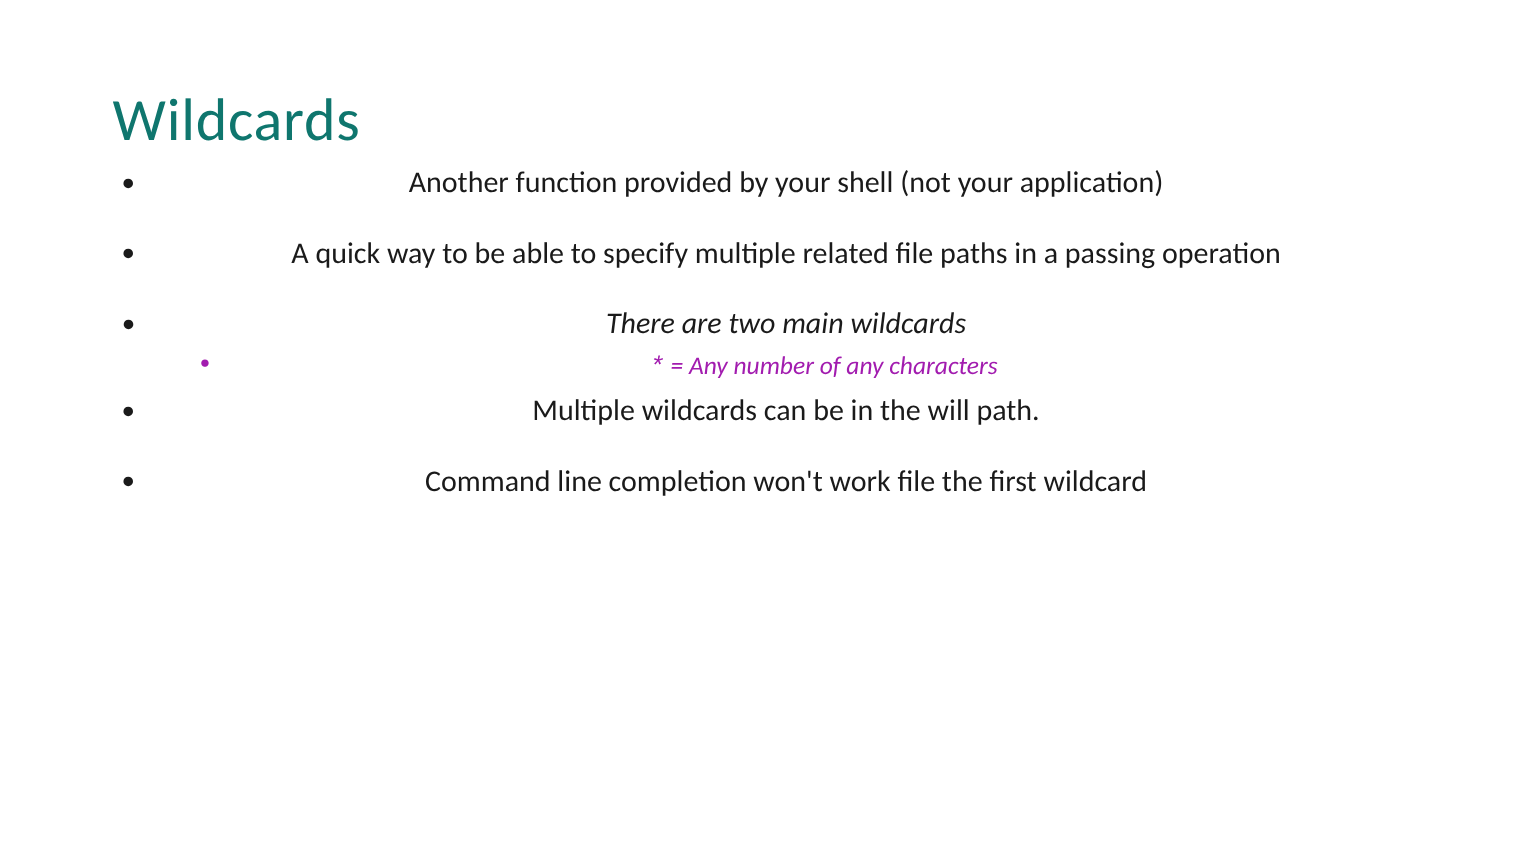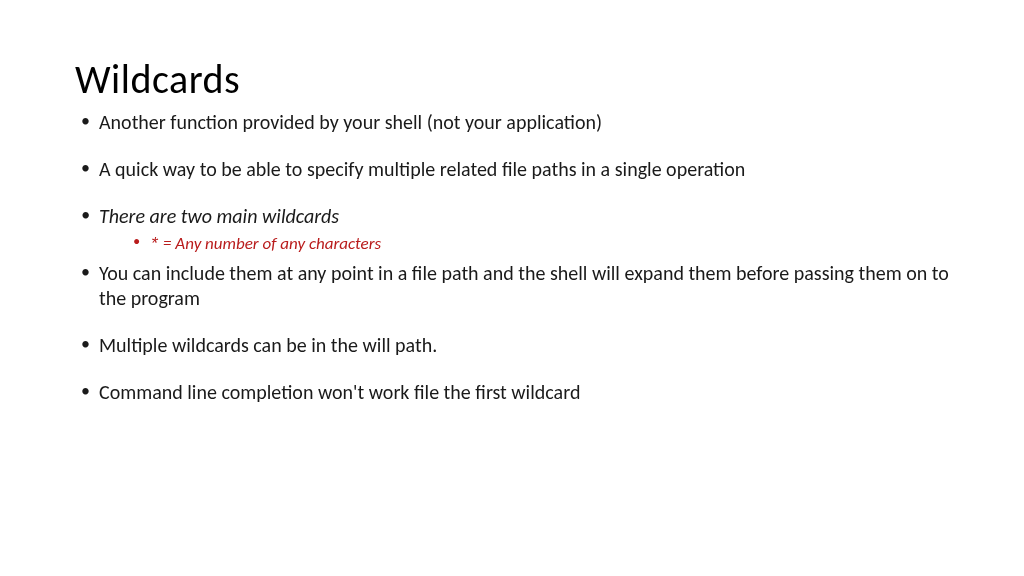--- a/index.html
+++ b/index.html
@@ -12,27 +12,28 @@
       height: 576px;
       background: #ffffff;
       font-family: Calibri, 'Segoe UI', Arial, sans-serif;
       color: #000000;
       padding: 55px 75px 30px 75px;
       overflow: hidden;
     }
     .title {
       font-size: 40px;
       font-weight: 400;
-      color: #000000;
+      color: #0f766e;
       margin-bottom: 6px;
       letter-spacing: 0.5px;
     }
     ul.main-list {
       list-style: none;
       padding-left: 0;
+      text-align: center;
     }
     ul.main-list > li {
       position: relative;
       padding-left: 24px;
       font-size: 20px;
       line-height: 1.25;
       margin-bottom: 22px;
       color: #1a1a1a;
     }
     ul.main-list > li::before {
@@ -45,21 +46,21 @@
     ul.sub-list {
       list-style: none;
       padding-left: 30px;
       margin-top: 4px;
     }
     ul.sub-list > li {
       position: relative;
       padding-left: 20px;
       font-size: 17px;
       line-height: 1.35;
-      color: #b91c1c;
+      color: #a21caf;
     }
     ul.sub-list > li::before {
       content: "•";
       position: absolute;
       left: 4px;
       top: 0;
       font-size: 14px;
     }
     .mono {
       font-family: 'Courier New', Courier, monospace;
@@ -69,23 +70,22 @@
       font-style: italic;
     }
   </style>
 </head>
 <body>
 
 <h1 class="title">Wildcards</h1>
 
 <ul class="main-list">
   <li>Another function provided by your shell (not your application)</li>
-  <li>A quick way to be able to specify multiple related file paths in a single operation</li>
+  <li>A quick way to be able to specify multiple related file paths in a passing operation</li>
   <li class="tight">
     <span>There are two main wildcards</span>
     <ul class="sub-list">
       <li><span class="mono">*</span><span> = Any number of any characters</span></li>
     </ul>
   </li>
-  <li>You can include them at any point in a file path and the shell will expand them before passing them on to the program</li>
   <li>Multiple wildcards can be in the will path.</li>
   <li>Command line completion won't work file the first wildcard</li>
 </ul>
 
 </body></html>

